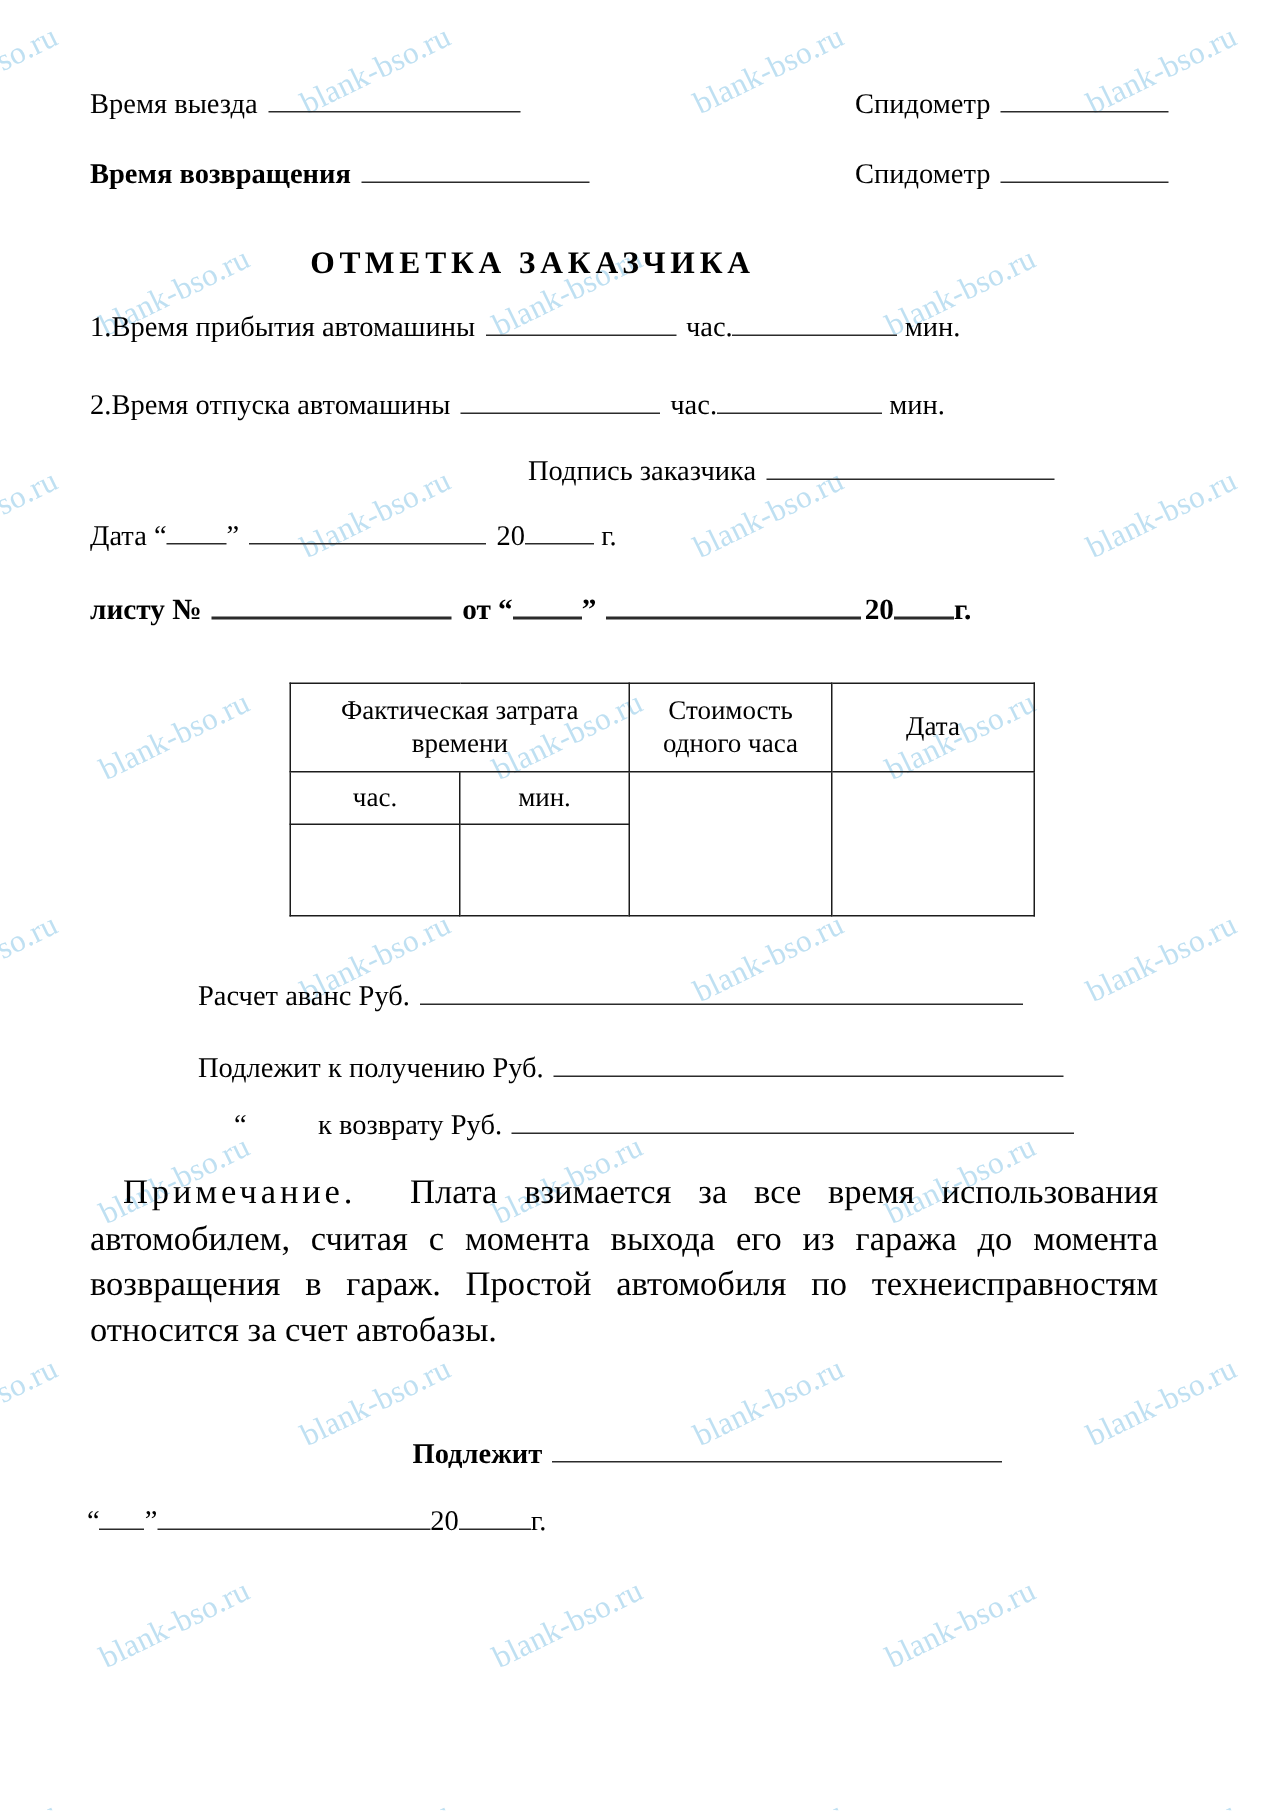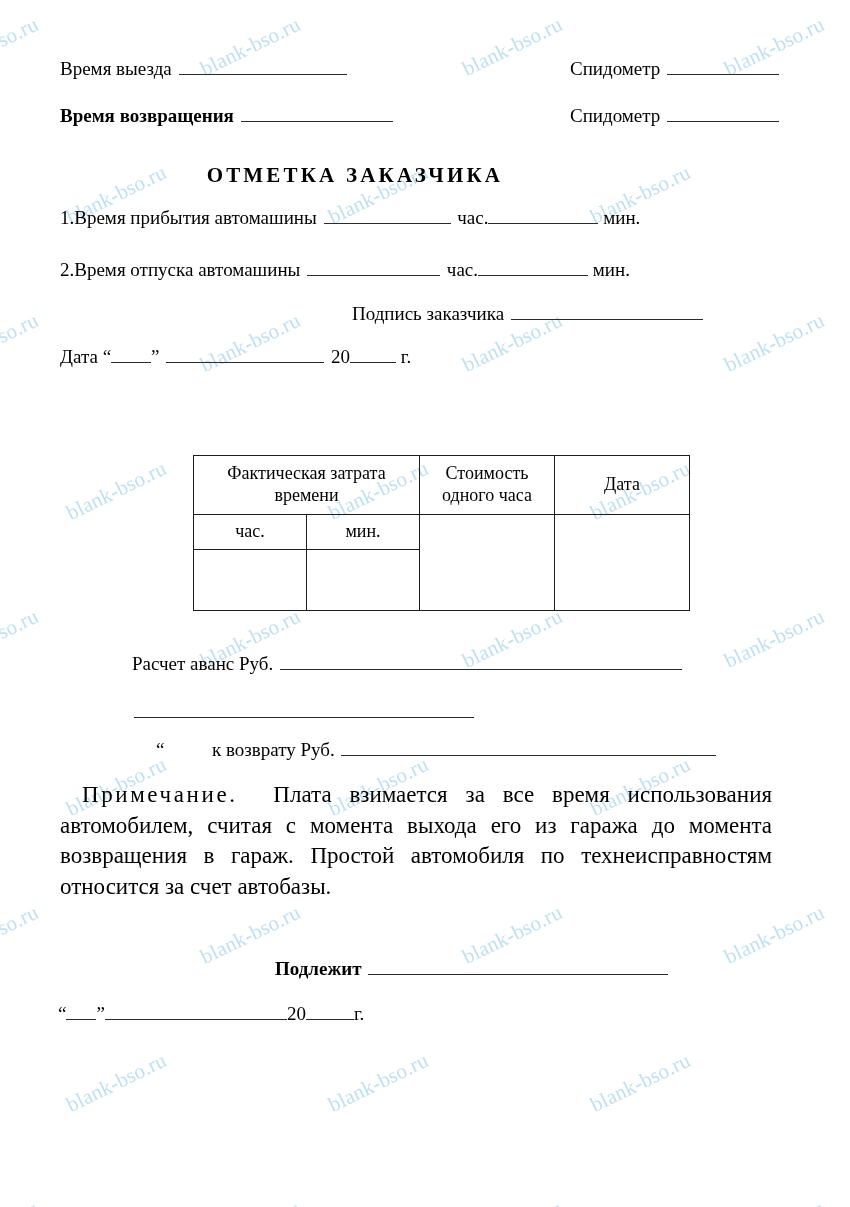--- a/index.html
+++ b/index.html
@@ -197,20 +197,27 @@
 
     <div class="row" style="left:60px; top:343px;">
       <span>Дата</span>
       <span>“</span><span class="u u-tight" style="width:40px;"></span><span>”</span>
       <span class="u" style="width:158px;"></span>
       <span>20</span><span class="u u-tight" style="width:46px;"></span>
       <span>г.</span>
     </div>
 
     <div class="calc-head" style="left:60px; top:388px; width:740px;">
+      <div style="margin-top:3px;">
+        <span>листу №</span>
+        <span class="u" style="width:160px; border-bottom-width:2px;"></span>
+        <span>от</span>
+        <span>“</span><span class="u u-tight" style="width:46px; border-bottom-width:2px;"></span><span>”</span>
+        <span class="u" style="width:170px; border-bottom-width:2px;"></span><span>20</span><span class="u u-tight" style="width:40px; border-bottom-width:2px;"></span><span>г.</span>
+      </div>
     </div>
 
     <table class="tbl" style="left:193px; top:455px;">
       <tbody>
         <tr>
           <td class="c-time" colspan="2">Фактическая затрата времени</td>
           <td class="c-cost" rowspan="1">Стоимость одного часа</td>
           <td class="c-sum" rowspan="1">Дата</td>
         </tr>
         <tr>
@@ -225,20 +232,21 @@
         </tr>
       </tbody>
     </table>
 
     <div class="row" style="left:132px; top:650px;">
       <span>Расчет аванс Руб.</span>
       <span class="u" style="width:402px;"></span>
     </div>
 
     <div class="row" style="left:132px; top:698px;">
+      <span>Подлежит к получению Руб.</span>
       <span class="u" style="width:340px;"></span>
     </div>
 
     <div class="row" style="left:156px; top:700px;margin-top:36px;">
       <span>“</span>
       <span style="display:inline-block; width:38px;"></span>
       <span>к возврату Руб.</span>
       <span class="u" style="width:375px;"></span>
     </div>
 

